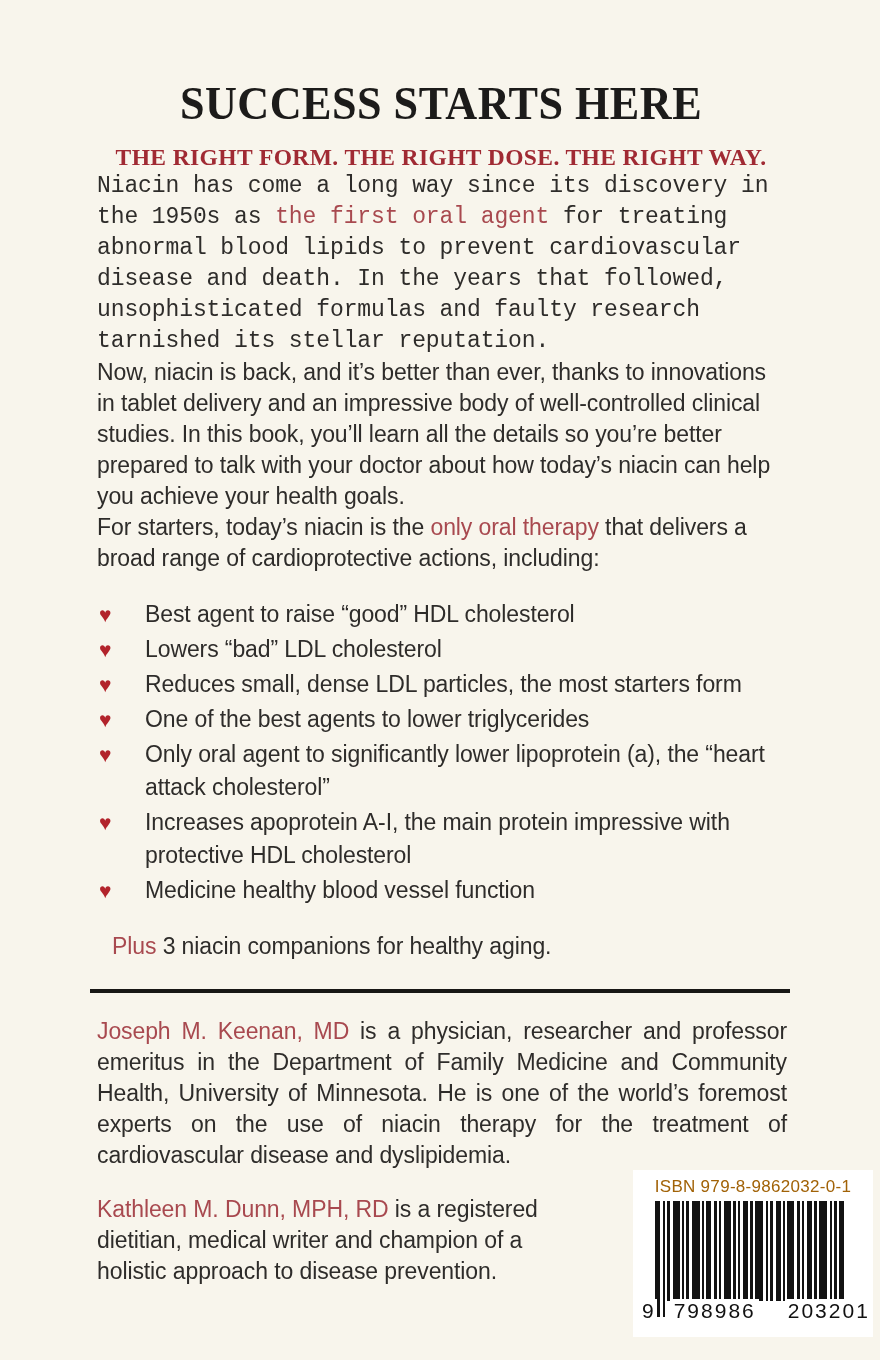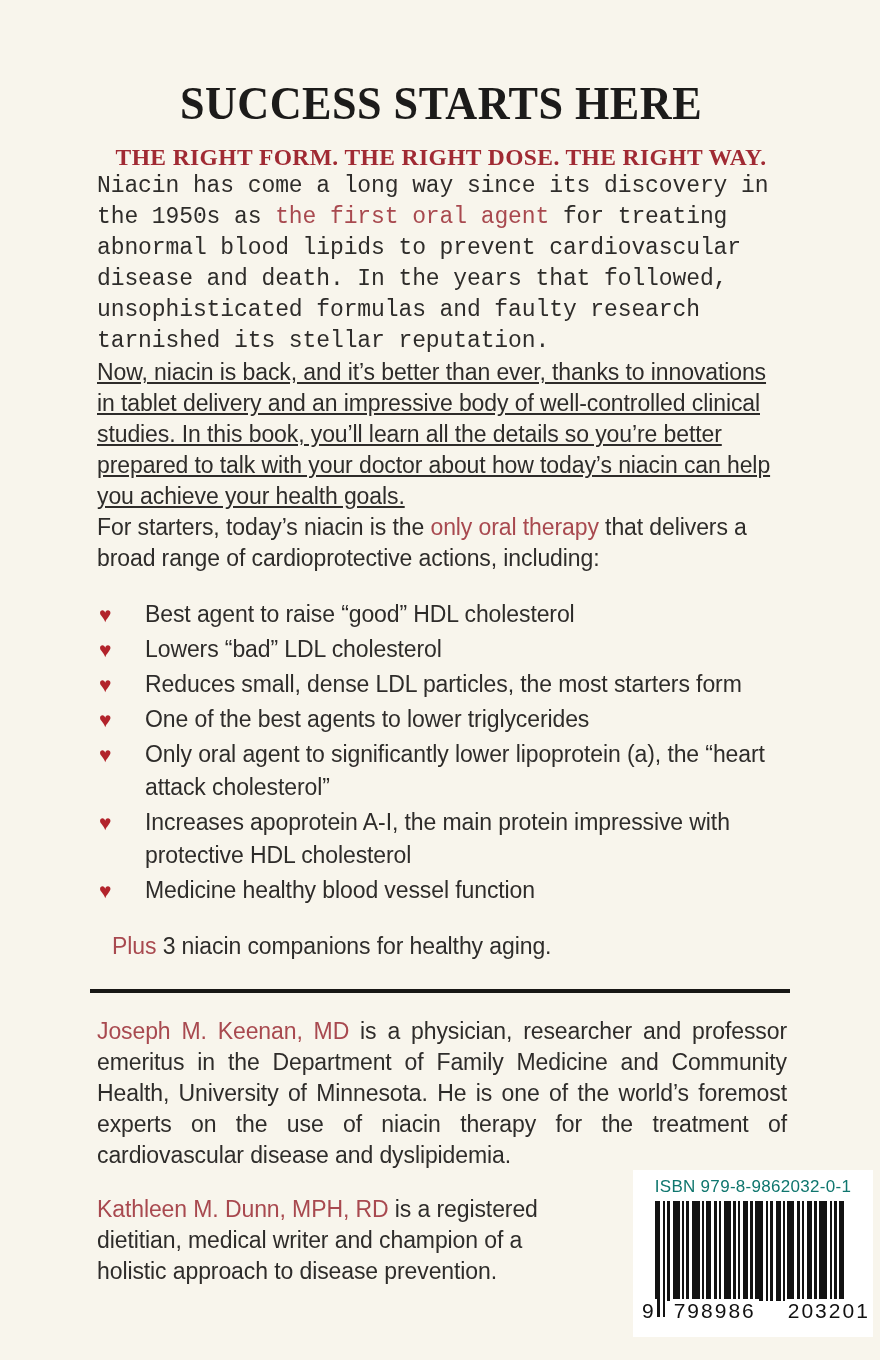--- a/index.html
+++ b/index.html
@@ -47,21 +47,21 @@
   .body-copy {
     font-size: 23px;
     line-height: 31px;
     letter-spacing: -0.1px;
   }
   p.para {
     margin: 0;
     width: 692px;
   }
   .para-1 { margin-top: 44px; font-family: Liberation Mono, monospace; }
-  .para-2 { margin-top: 33px; text-decoration: underline; }
+  .para-2 { margin-top: 33px; }
   .para-3 { margin-top: 35px; }
   .red-inline { color: #a8494f; }
   ul.benefits {
     list-style: none;
     margin: 24px 0 0 0;
     padding: 0;
   }
   ul.benefits li {
     display: flex;
     align-items: flex-start;
@@ -105,21 +105,21 @@
     top: 1170px;
     width: 240px;
     height: 167px;
     background: #ffffff;
   }
   .isbn-label {
     margin-top: 7px;
     text-align: center;
     font-size: 17px;
     letter-spacing: 0.3px;
-    color: #0f766e;
+    color: #a16207;
   }
   .bars-wrap {
     position: relative;
     margin: 4px 14px 0 22px;
     height: 118px;
   }
   .bars {
     display: flex;
     align-items: flex-start;
     height: 118px;

